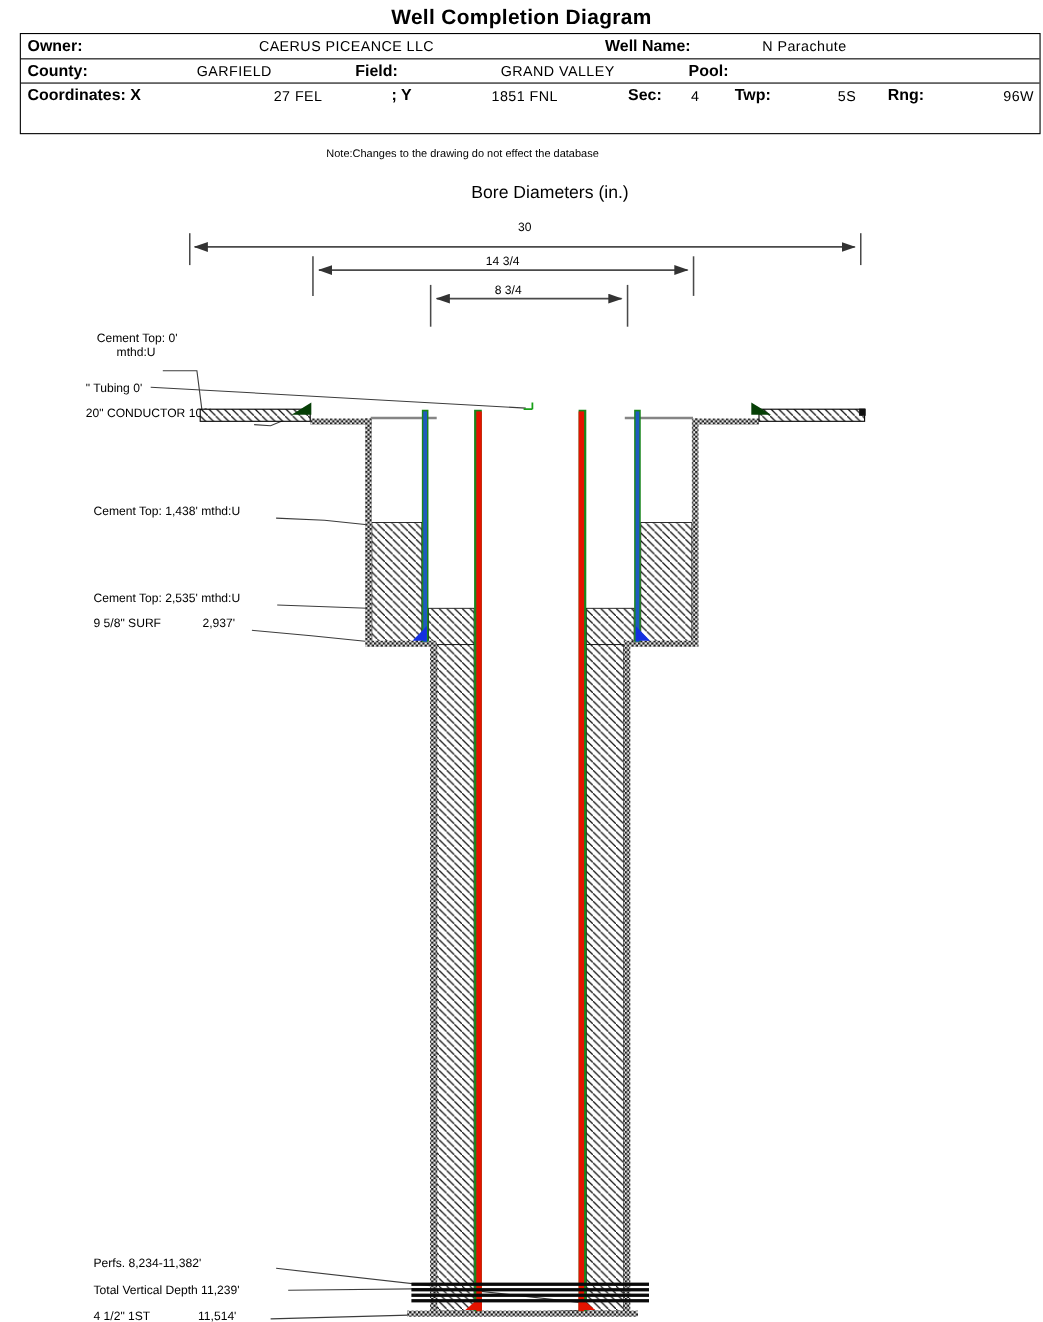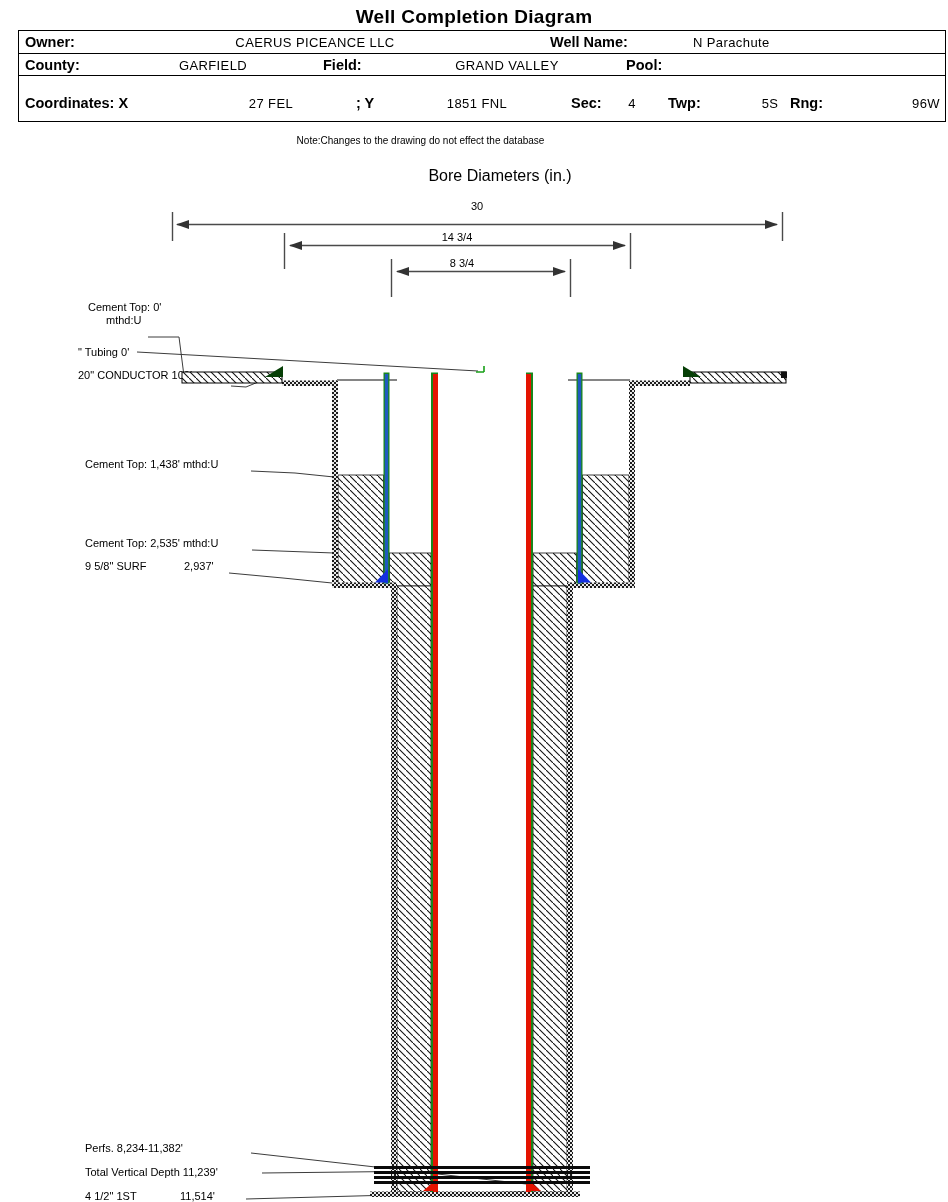--- a/index.html
+++ b/index.html
@@ -3,21 +3,21 @@
 <meta charset="utf-8">
 <style>
   html,body{margin:0;padding:0;background:#fff;}
   body{width:948px;height:1202px;position:relative;overflow:hidden;
        font-family:"Liberation Sans",sans-serif;color:#000;}
   .abs{position:absolute;}
   .page-title{top:6px;left:0;width:948px;text-align:center;
               font-size:19px;font-weight:bold;letter-spacing:.3px;}
   .hdr-table{left:18px;top:30px;width:926px;height:90px;border:1px solid #000;}
   .trow{position:relative;width:100%;border-bottom:1px solid #000;box-sizing:border-box;}
-  .trow:last-child{border-bottom:none;margin-top:16px;}
+  .trow:last-child{border-bottom:none;}
   .r1{height:22px;} .r2{height:23px;} .r3{height:22px;} .r4{height:22px;}
   .tl{position:absolute;top:50%;transform:translateY(-50%);
       font-weight:bold;font-size:14.5px;white-space:nowrap;}
   .tv{position:absolute;top:50%;transform:translateY(-50%);
       font-size:13px;white-space:nowrap;letter-spacing:.4px;}
   .tvc{transform:translate(-50%,-50%);}
   .note{top:135px;left:0;width:841px;text-align:center;font-size:10px;}
   .bore-title{top:167px;left:500px;transform:translateX(-50%);
               font-size:16px;white-space:nowrap;}
   svg{position:absolute;top:0;left:0;}
@@ -46,21 +46,21 @@
   </div>
   <div class="trow r4">
     <span class="tl" style="left:6px">Coordinates: X</span>
     <span class="tv tvc" style="left:252px">27 FEL</span>
     <span class="tl" style="left:337px">; Y</span>
     <span class="tv tvc" style="left:458px">1851 FNL</span>
     <span class="tl" style="left:552px">Sec:</span>
     <span class="tv tvc" style="left:613px">4</span>
     <span class="tl" style="left:649px">Twp:</span>
     <span class="tv tvc" style="left:751px">5S</span>
-    <span class="tl" style="left:771px">Rng:</span>
+    <span class="tl" style="left:788px">Rng:</span>
     <span class="tv tvc" style="left:907px">96W</span>
   </div>
 </div>
 
 <div class="abs note">Note:Changes to the drawing do not effect the database</div>
 
 <div class="abs bore-title">Bore Diameters (in.)</div>
 
 <svg width="948" height="1202" viewBox="0 0 948 1202">
   <defs>

